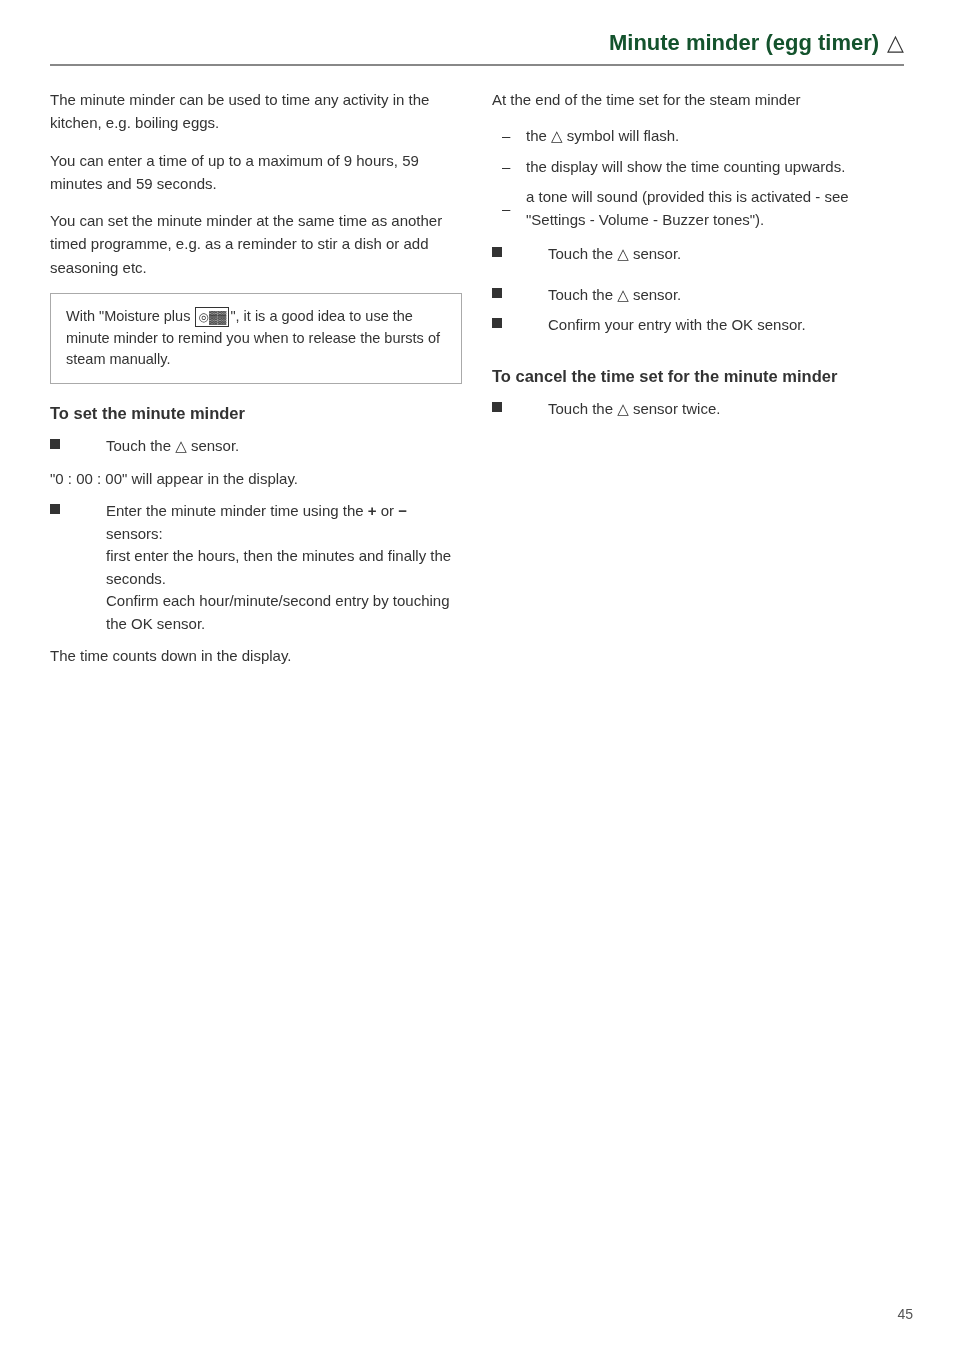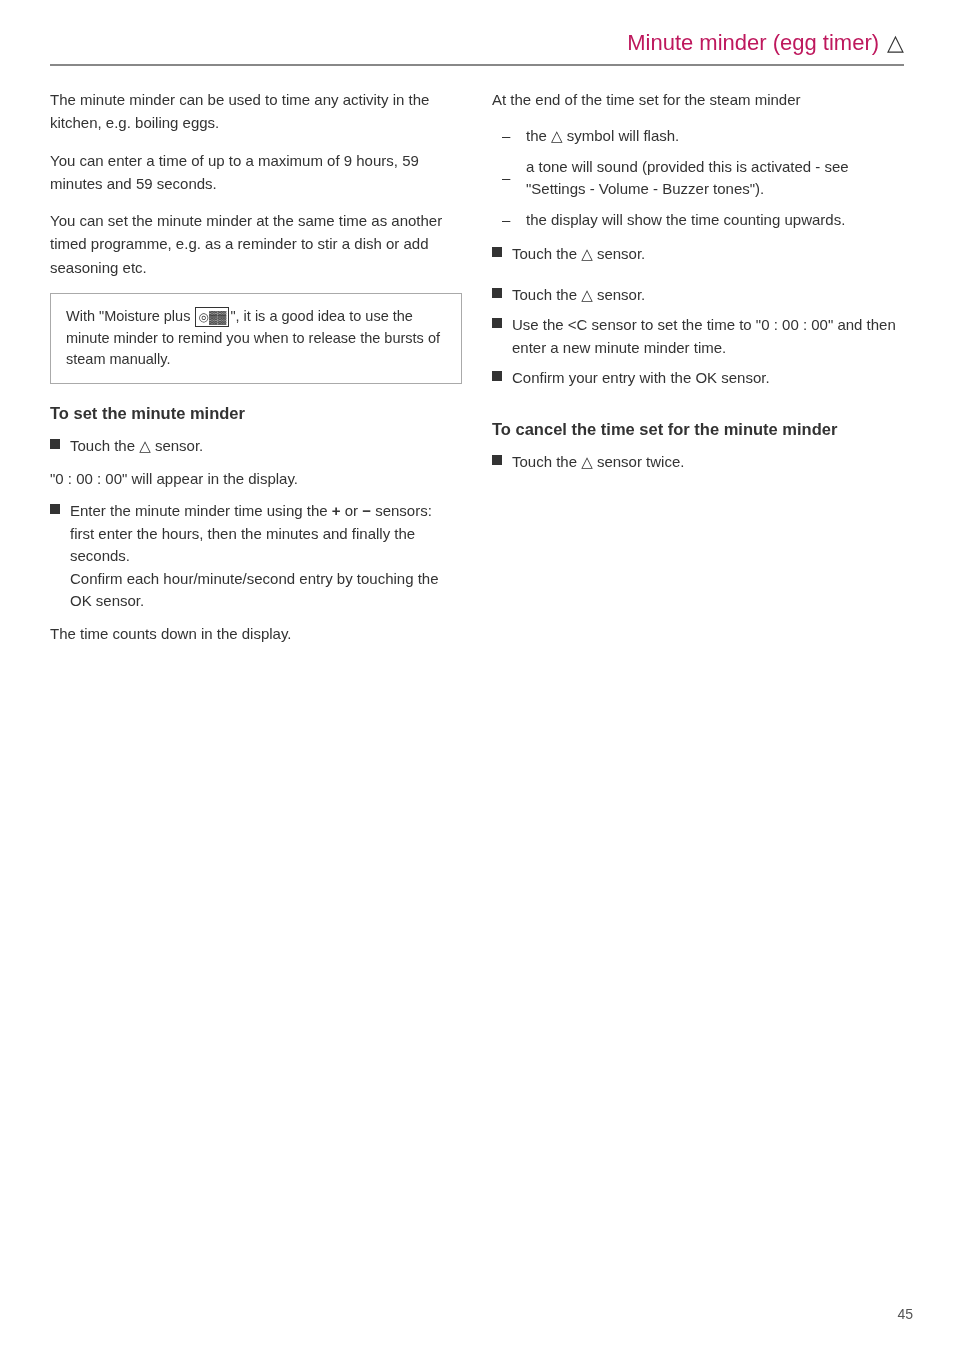--- a/index.html
+++ b/index.html
@@ -22,22 +22,22 @@
       display: flex;
       align-items: center;
       justify-content: flex-end;
       border-bottom: 2px solid #888;
       padding-bottom: 8px;
       margin-bottom: 22px;
     }
 
     .page-title {
       font-size: 22px;
-      font-weight: normal;
-      color: #be185d;
+      font-weight: bold;
+      color: #14532d;
     }
 
     .bell-icon-title {
       font-size: 22px;
       margin-left: 8px;
     }
 
     .content-columns {
       display: flex;
       gap: 30px;
@@ -89,20 +89,21 @@
       padding: 0;
       margin: 0 0 10px 0;
     }
 
     .bullet-list li {
       display: flex;
       align-items: flex-start;
       margin-bottom: 8px;
       font-size: 15px;
       line-height: 1.5;
+      gap: 36px;
     }
 
     .bullet-square {
       display: inline-block;
       width: 10px;
       height: 10px;
       background: #333;
       min-width: 10px;
       margin-top: 4px;
       margin-right: 10px;
@@ -196,44 +197,40 @@
 
   <div class="right-col">
 
     <p class="body-text">At the end of the time set for the steam minder</p>
 
     <ul class="dash-list">
       <li>
         <span>the △ symbol will flash.</span>
       </li>
       <li>
+        <span>the display will show the time counting upwards.</span>
+      </li>
+      <li>
         <span>a tone will sound (provided this is activated - see "Settings - Volume - Buzzer tones").</span>
       </li>
-      <li>
-        <span>the display will show the time counting upwards.</span>
-      </li>
     </ul>
 
     <ul class="bullet-list">
       <li>
         <span class="bullet-square"></span>
         <span>Touch the △ sensor.</span>
       </li>
     </ul>
 
     <div class="section-divider"></div>
 
     <ul class="bullet-list">
       <li>
         <span class="bullet-square"></span>
         <span>Touch the △ sensor.</span>
-      </li>
-      <li>
-        <span class="bullet-square"></span>
-        <span>Use the &lt;C sensor to set the time to "0 : 00 : 00" and then enter a new minute minder time.</span>
       </li>
       <li>
         <span class="bullet-square"></span>
         <span>Confirm your entry with the OK sensor.</span>
       </li>
     </ul>
 
     <div class="section-divider" style="margin-top:30px;"></div>
     <div class="section-heading">To cancel the time set for the minute minder</div>
 

